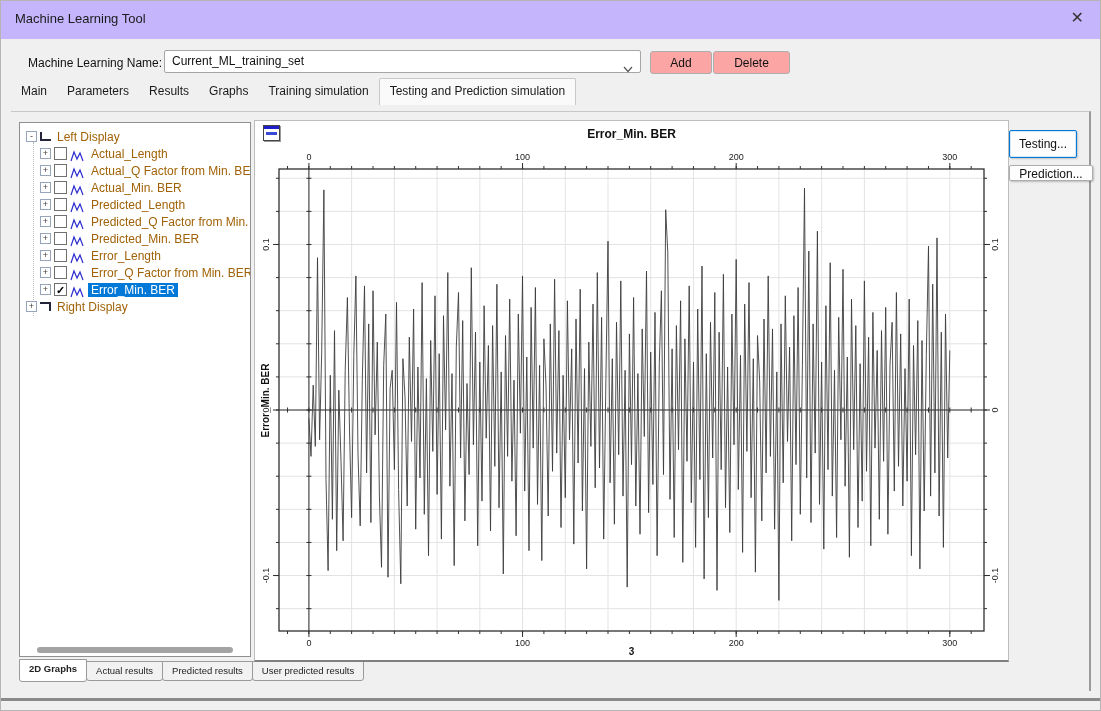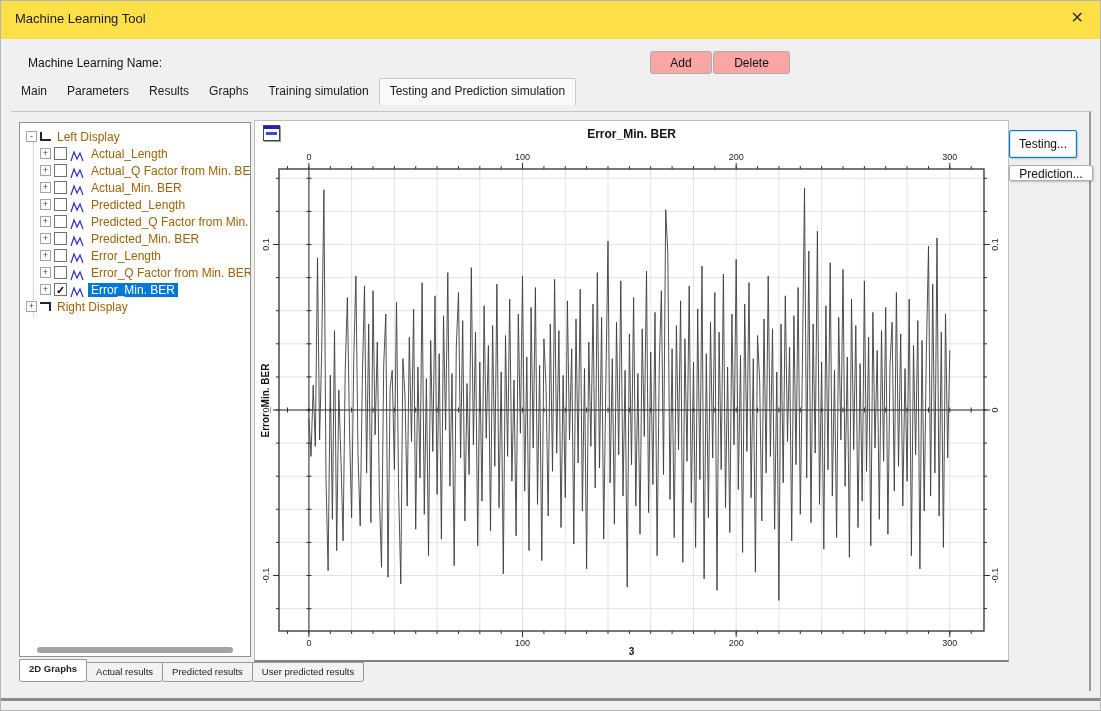--- a/index.html
+++ b/index.html
@@ -1,19 +1,19 @@
 <!DOCTYPE html>
 <html><head>
 <meta charset="utf-8">
 <style>
   html,body{margin:0;padding:0;background:#e9e9e9}
   .window{position:relative;width:1101px;height:711px;background:#f0f0f0;border:1px solid #b5b5b5;
     box-sizing:border-box;font-family:"Liberation Sans",sans-serif;overflow:hidden}
   
-  .titlebar{position:absolute;left:0;top:0;right:0;height:38px;background:#fde047;border-bottom:1px solid #eeeeee}
+  .titlebar{position:absolute;left:0;top:0;right:0;height:38px;background:#c4b5fd;border-bottom:1px solid #eeeeee}
   .title{position:absolute;left:14px;top:10px;font-size:13px;color:#1b1b1b}
   .close{position:absolute;right:16px;top:7px;font-size:16px;color:#333;cursor:pointer}
   
   .lbl{position:absolute;left:27px;top:55px;font-size:12px;color:#111}
   .combo{position:absolute;left:163px;top:49px;width:477px;height:23px;background:#fff;border:1px solid #a6a6a6;border-radius:2px;box-sizing:border-box;cursor:pointer}
   .combo-val{position:absolute;left:7px;top:3px;font-size:12px;color:#111;white-space:nowrap}
   .combo-chev{position:absolute;right:7px;top:8px;width:10px;height:7px}
   .btn{position:absolute;top:50px;height:23px;background:#fca5a5;border:1px solid #adadad;border-radius:3px;
     font-family:"Liberation Sans",sans-serif;font-size:12px;color:#111;cursor:pointer}
   .btn.add{left:649px;width:62px}
@@ -53,37 +53,45 @@
   .xlab{position:absolute;left:24px;top:525px;width:705px;text-align:center;font-size:10px;font-weight:bold;color:#101010}
   .gicon{position:absolute;left:8px;top:4px;width:15px;height:14px;border:1px solid #444;background:#fff;box-shadow:1px 1px 0 #9a9a9a;cursor:pointer}
   .gicon::before{content:"";position:absolute;left:0;right:0;top:0;height:3px;background:#1f1fc8}
   .gicon::after{content:"";position:absolute;left:2px;right:2px;top:6px;height:3px;background:#3a4ad8}
   
   .side-btn{position:absolute;background:#fdfdfd;border:1px solid #adadad;border-radius:2px;font-family:"Liberation Sans",sans-serif;
     font-size:12px;color:#111;cursor:pointer;z-index:3;box-shadow:1px 1px 2px rgba(0,0,0,.22)}
   .side-btn.testing{left:998px;top:18px;width:68px;height:28px;border-color:#0078d7;box-shadow:inset 0 0 0 1px #d6e8f8,1px 1px 2px rgba(0,0,0,.18)}
   .side-btn.prediction{left:998px;top:53px;width:84px;height:16px}
   
-  .bottom-tabs{position:absolute;left:8px;top:547px;display:flex;align-items:flex-end}
+  .bottom-tabs{position:absolute;left:8px;top:547px;display:flex;align-items:center}
   .btab{height:18px;line-height:17px;padding:0 9px;font-size:9.5px;color:#222;background:#f2f2f2;
     border:1px solid #9a9a9a;border-radius:0 0 3px 3px;margin-left:-1px;cursor:pointer;white-space:nowrap}
   .btab.active{height:21px;background:#fff;font-weight:bold;z-index:2;margin-left:0}
   .bottom-edge{position:absolute;left:0;right:0;top:697px;height:3px;background:#8a8a8a}
 </style>
 </head>
 <body>
 
 <div class="window">
 
   <div class="titlebar">
     <span class="title">Machine Learning Tool</span>
     <span class="close">✕</span>
   </div>
 
   <span class="lbl">Machine Learning Name:</span>
+  <div class="combo">
+    <span class="combo-val">Current_ML_training_set</span>
+    <span class="combo-chev">
+      <svg width="10" height="7" viewBox="0 0 10 7">
+          <polyline points="1,1 5,5.5 9,1" fill="none" stroke="#555" stroke-width="1.2"></polyline>
+        </svg>
+    </span>
+  </div>
   <button class="btn add">Add</button>
   <button class="btn del">Delete</button>
 
   <div class="tabstrip">
     <div class="tab">Main</div>
     <div class="tab">Parameters</div>
     <div class="tab">Results</div>
     <div class="tab">Graphs</div>
     <div class="tab">Training simulation</div>
     <div class="tab active">Testing and Prediction simulation</div>

